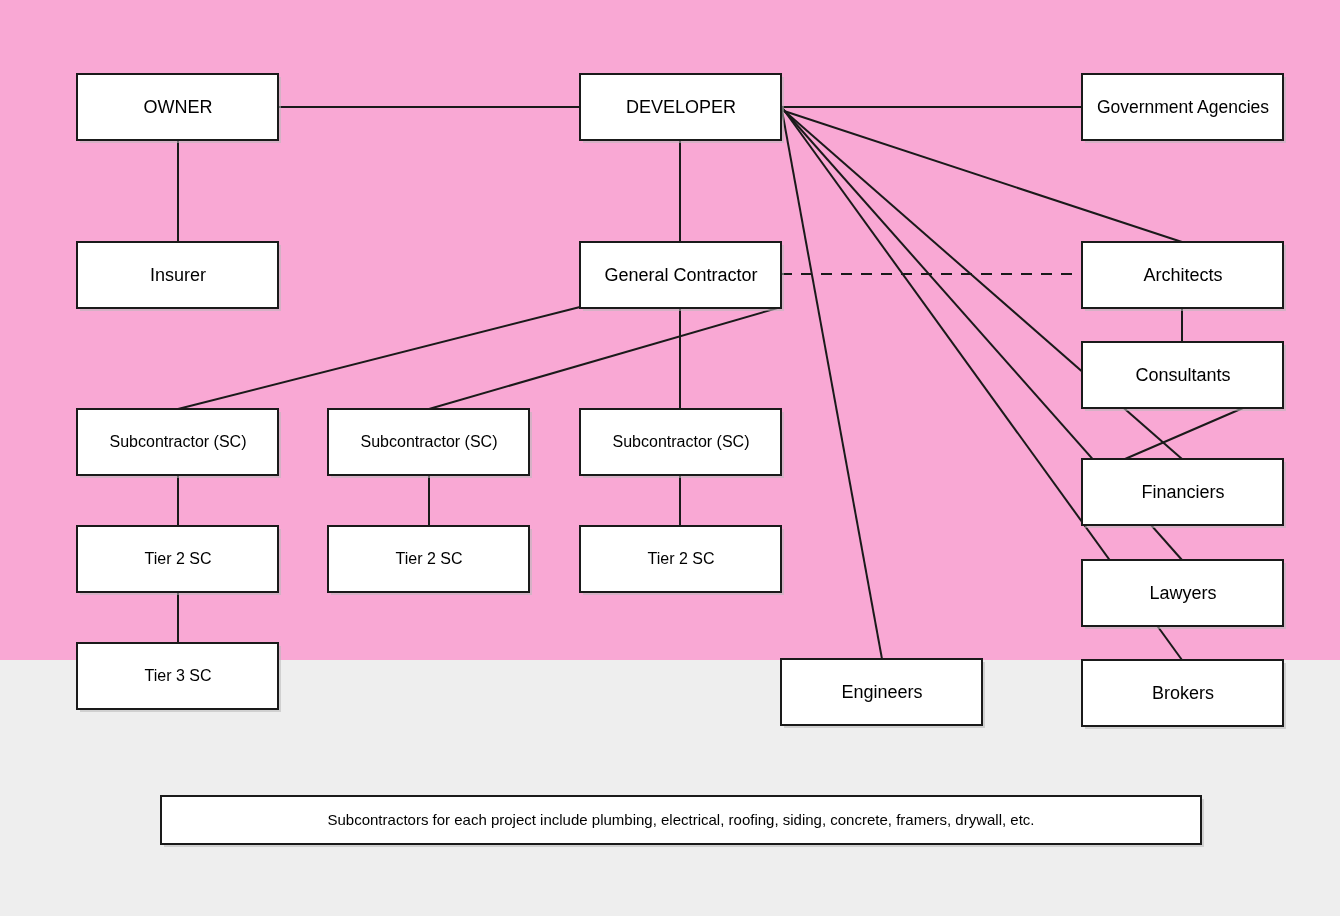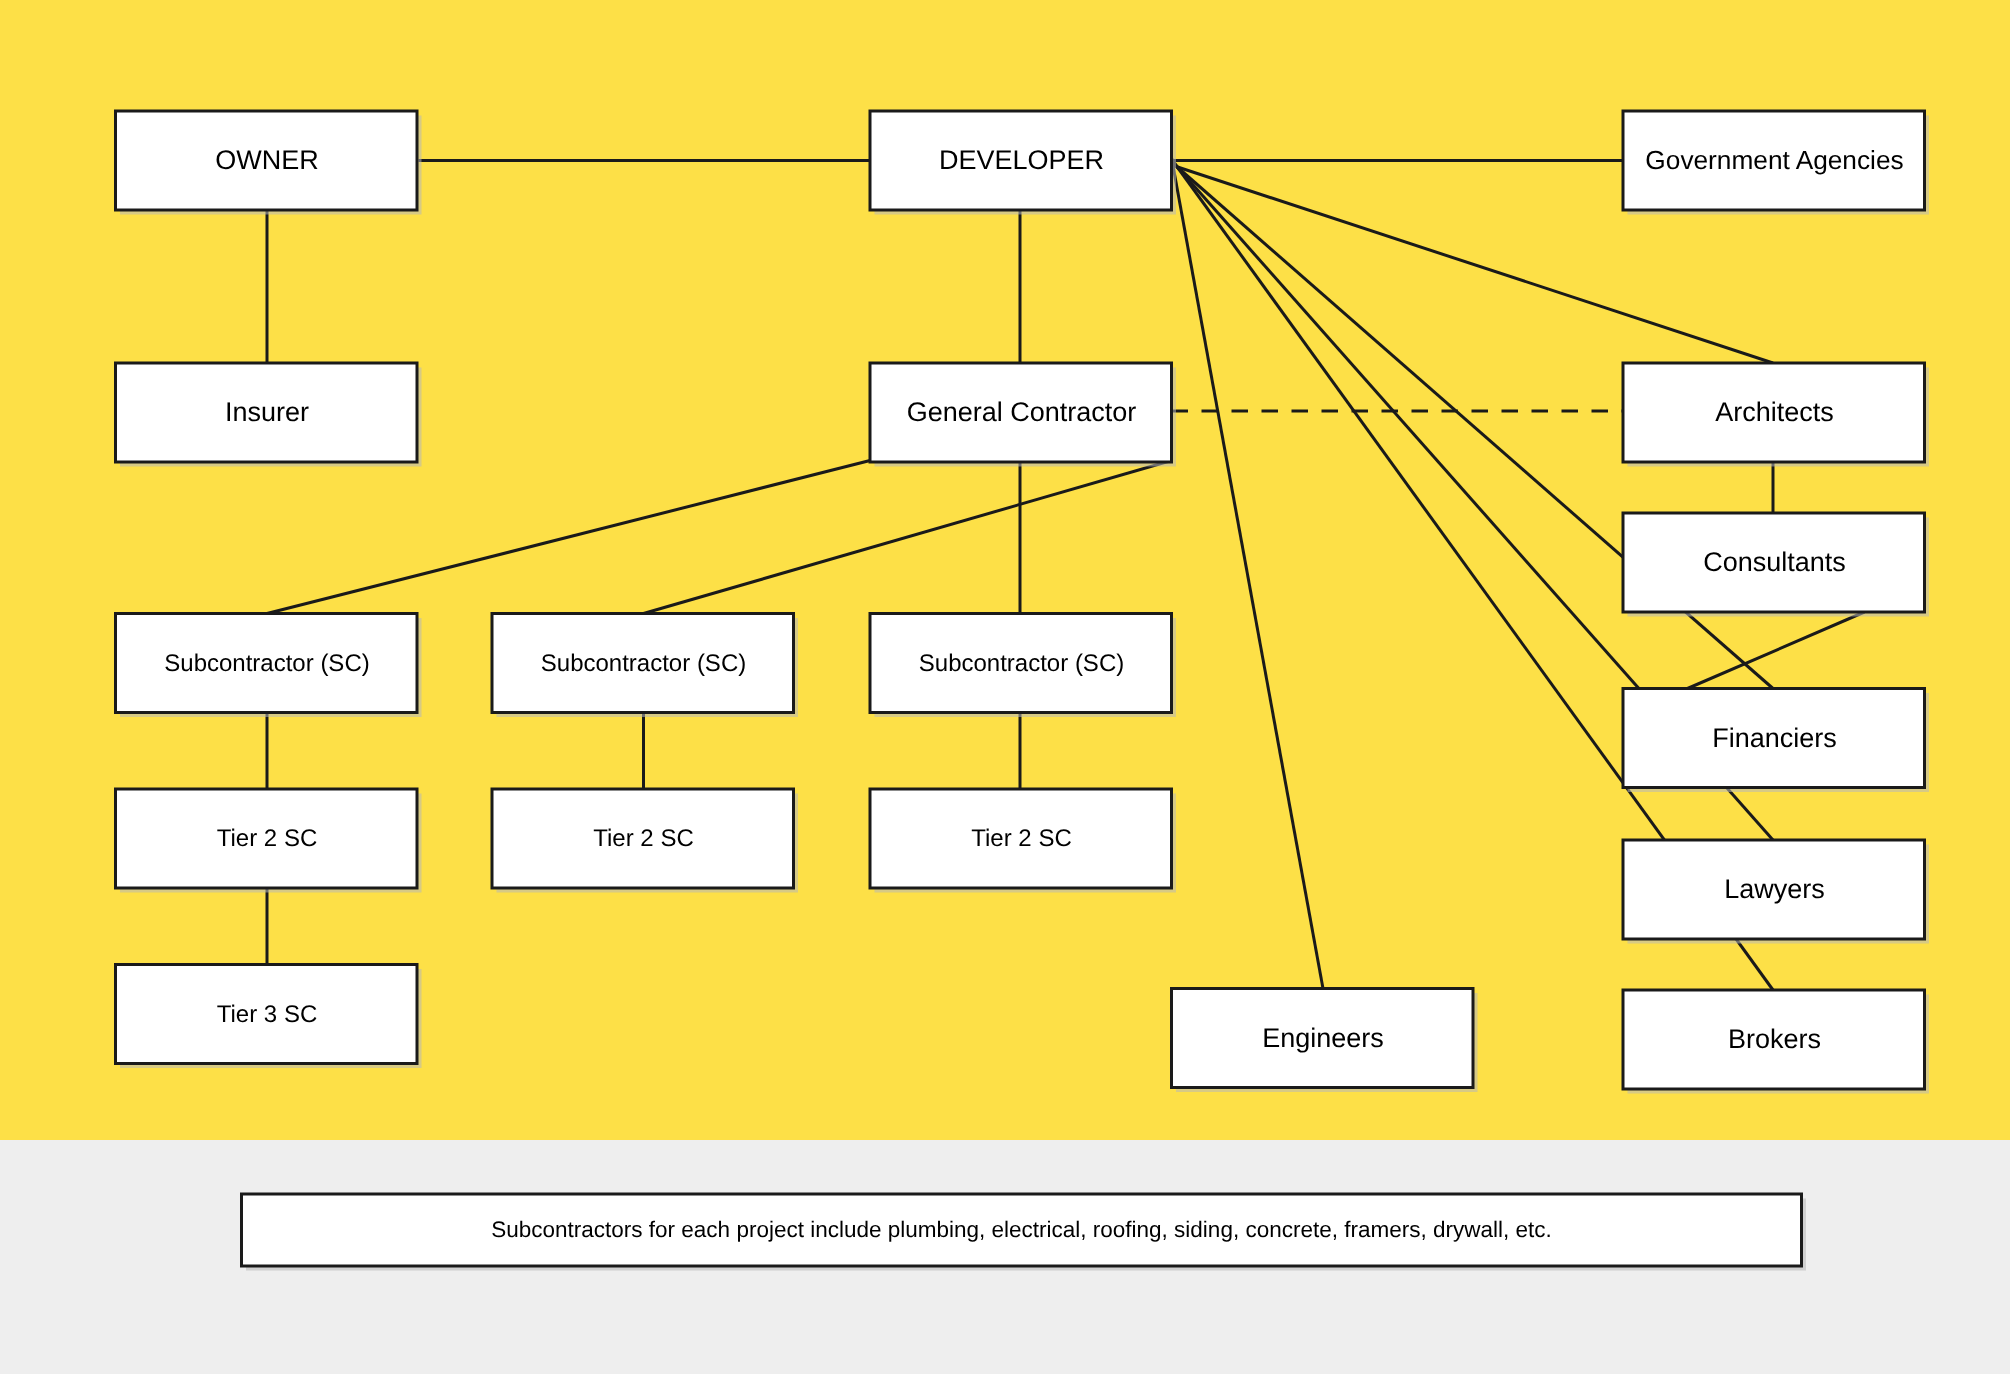--- a/index.html
+++ b/index.html
@@ -9,22 +9,22 @@
   }
   body {
     width: 1340px;
     height: 916px;
     overflow: hidden;
     font-family: "Liberation Sans", sans-serif;
   }
   #diagram-root {
     position: relative;
     width: 1340px;
-    height: 760px;
-    background: #fde047;
+    height: 660px;
+    background: #f9a8d4;
   }
   svg#diagram-svg {
     position: absolute;
     top: 0;
     left: 0;
     width: 1340px;
     height: 916px;
     display: block;
   }
   .node-box {

